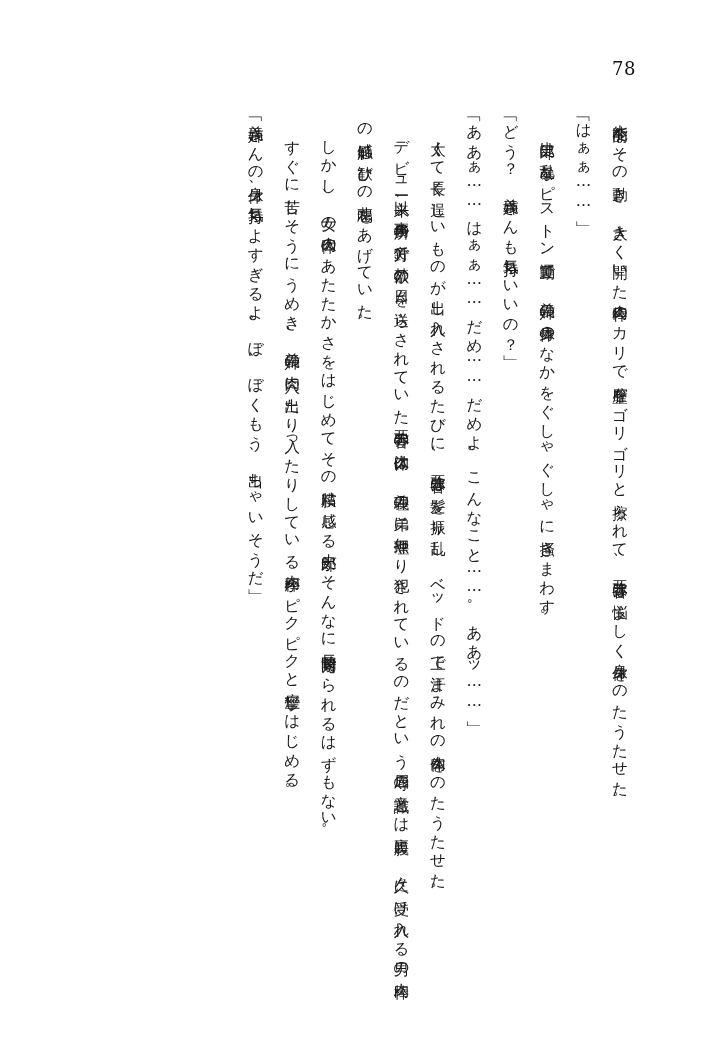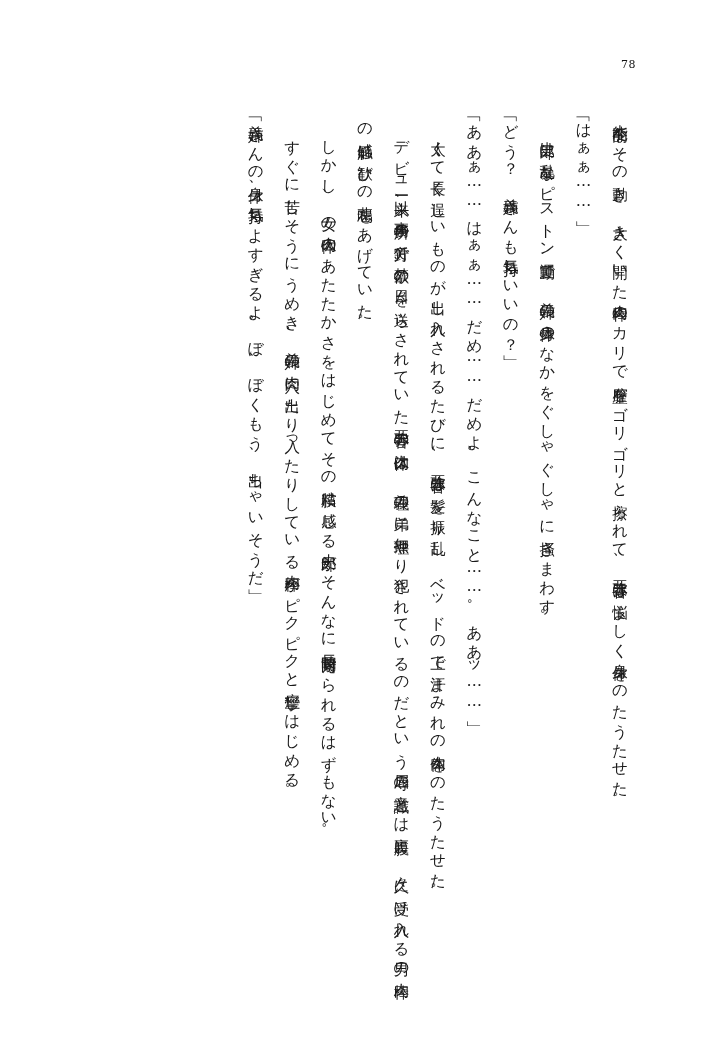--- a/index.html
+++ b/index.html
@@ -13,21 +13,21 @@
     height: 1050px;
     background: #ffffff;
     overflow: hidden;
     font-family: "DejaVu Serif", "Liberation Serif", serif;
     color: #1a1a1a;
   }
   .page-number {
     position: absolute;
     top: 58px;
     right: 86px;
-    font-size: 11px;
+    font-size: 18px;
     letter-spacing: 0.5px;
     font-family: "DejaVu Serif", "Liberation Serif", serif;
     color: #111;
   }
   .text-body {
     position: absolute;
     top: 112px;
     right: 84px;
     left: 84px;
     height: 862px;

